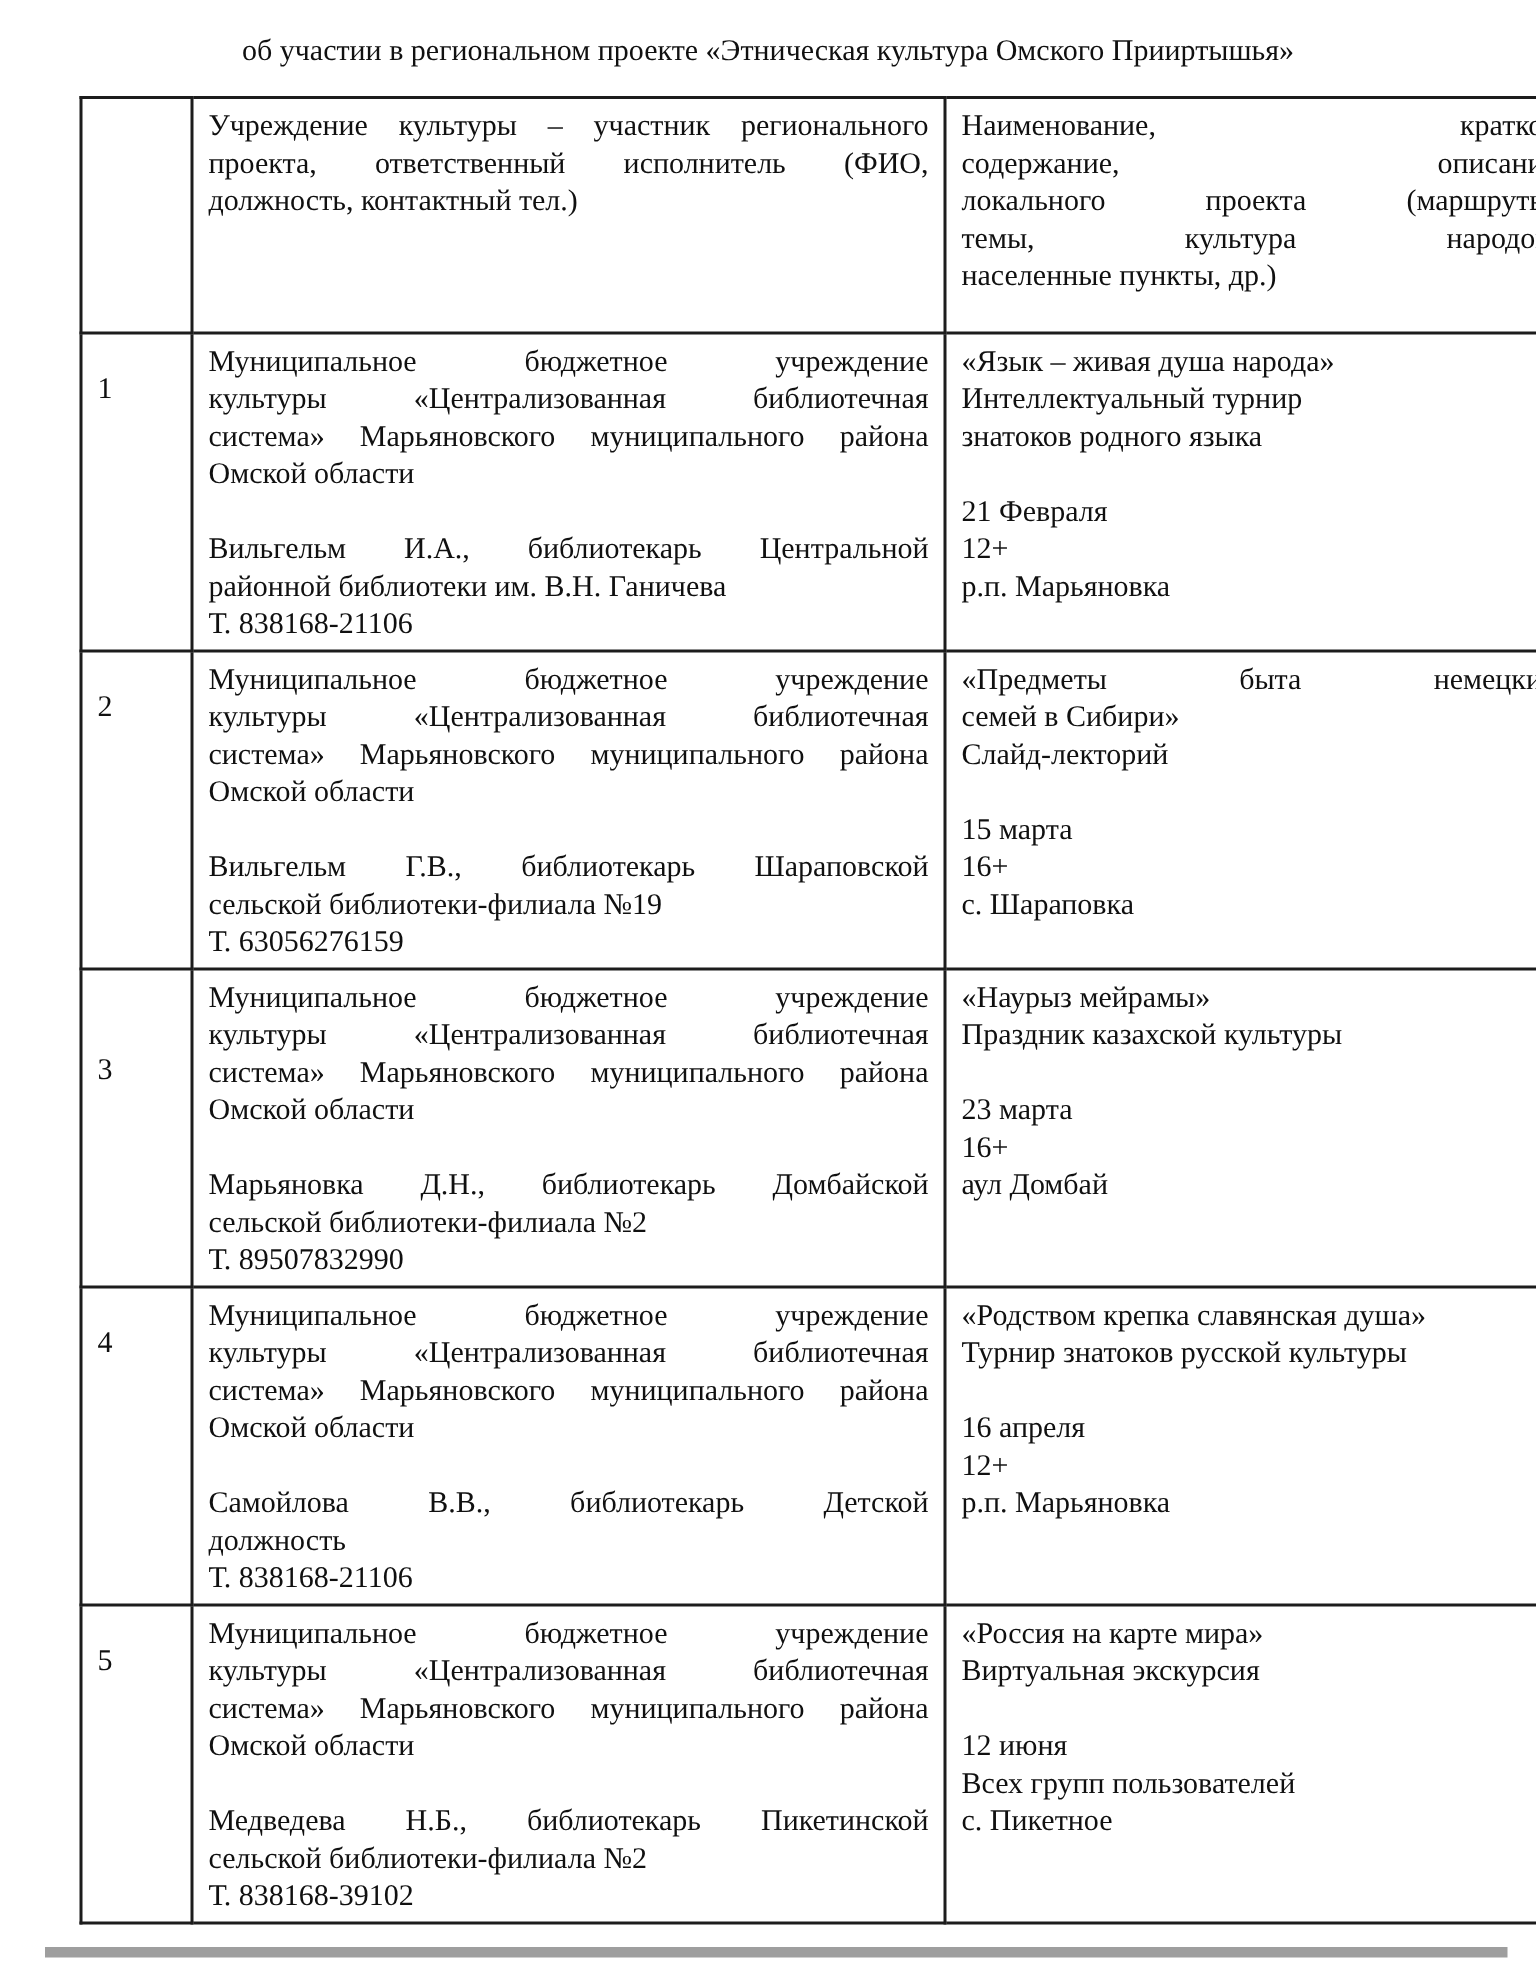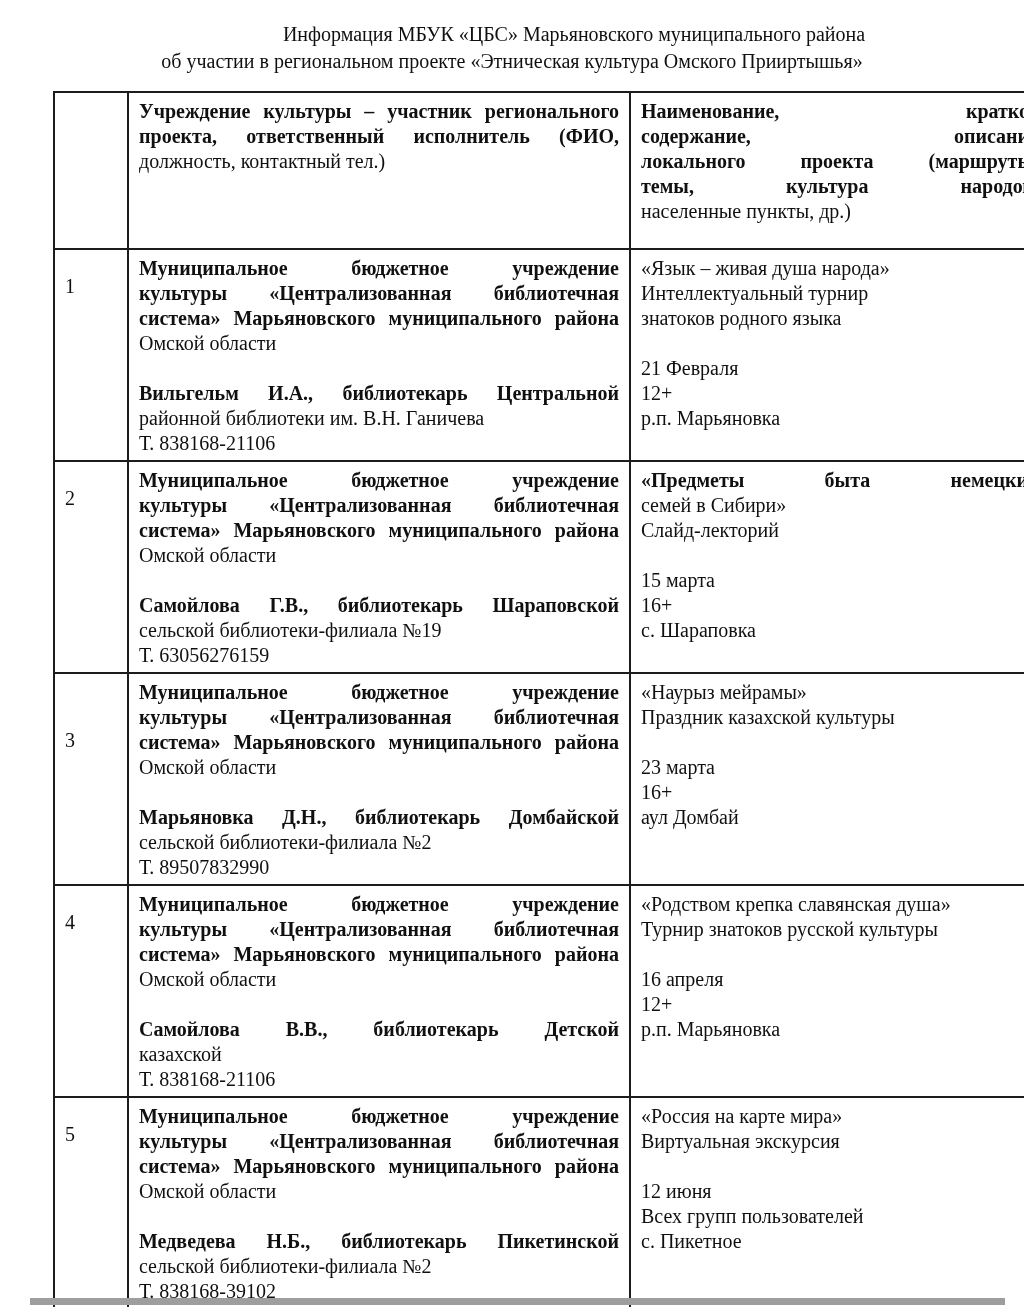--- a/index.html
+++ b/index.html
@@ -40,40 +40,38 @@
   }
   td.col-num   { width: 52px;  padding: 6px 4px 0 11px; }
   td.col-inst  { width: 480px; }
   td.col-event { width: 397px; padding-right: 55px; }
   tr.header-row td { height: 145px; }
   
   .para .line { text-align: left; }
   .para .line:not(:last-child) {
     text-align: justify;
     text-align-last: justify;
-    font-weight: bold;
   }
   .blank-line { height: 25px; }
   .num-text { margin-top: 18px; }
   
   table.events tr:nth-child(4) .num-text { margin-top: 48px; }
   .bottom-bar {
     position: absolute;
     left: 30px;
     top: 1298px;
     width: 975px;
     height: 7px;
     background: #9e9e9e;
   }
 </style>
 </head>
 <body>
 
 <div class="doc-title">
-  <div class="t1">Информация МБУК «ЦБС» Марьяновского муниципального района</div>
   <div class="t2">об участии в региональном проекте «Этническая культура Омского Прииртышья»</div>
 </div>
 
 <table class="events">
   <tbody id="table-body">
       <tr class="header-row">
         <td class="col-num"></td>
         <td class="col-inst">
           <div class="para">
             <div class="line">Учреждение культуры – участник регионального</div>
@@ -139,21 +137,21 @@
         </td>
         <td class="col-inst">
           <div class="para">
             <div class="line">Муниципальное бюджетное учреждение</div>
             <div class="line">культуры «Централизованная библиотечная</div>
             <div class="line">система» Марьяновского муниципального района</div>
             <div class="line">Омской области</div>
           </div>
           <div class="blank-line"></div>
           <div class="para">
-            <div class="line">Самойлова Г.В., библиотекарь Шараповской</div>
+            <div class="line">Вильгельм Г.В., библиотекарь Шараповской</div>
             <div class="line">сельской библиотеки-филиала №19</div>
           </div>
           <div class="para">
             <div class="line">Т. 63056276159</div>
           </div>
         </td>
         <td class="col-event">
           <div class="para">
             <div class="line">«Предметы быта немецких</div>
             <div class="line">семей в Сибири»</div>
@@ -219,21 +217,21 @@
         <td class="col-inst">
           <div class="para">
             <div class="line">Муниципальное бюджетное учреждение</div>
             <div class="line">культуры «Централизованная библиотечная</div>
             <div class="line">система» Марьяновского муниципального района</div>
             <div class="line">Омской области</div>
           </div>
           <div class="blank-line"></div>
           <div class="para">
             <div class="line">Самойлова В.В., библиотекарь Детской</div>
-            <div class="line">казахской</div>
+            <div class="line">должность</div>
           </div>
           <div class="para">
             <div class="line">Т. 838168-21106</div>
           </div>
         </td>
         <td class="col-event">
           <div class="para">
             <div class="line">«Родством крепка славянская душа»</div>
           </div>
           <div class="para">

